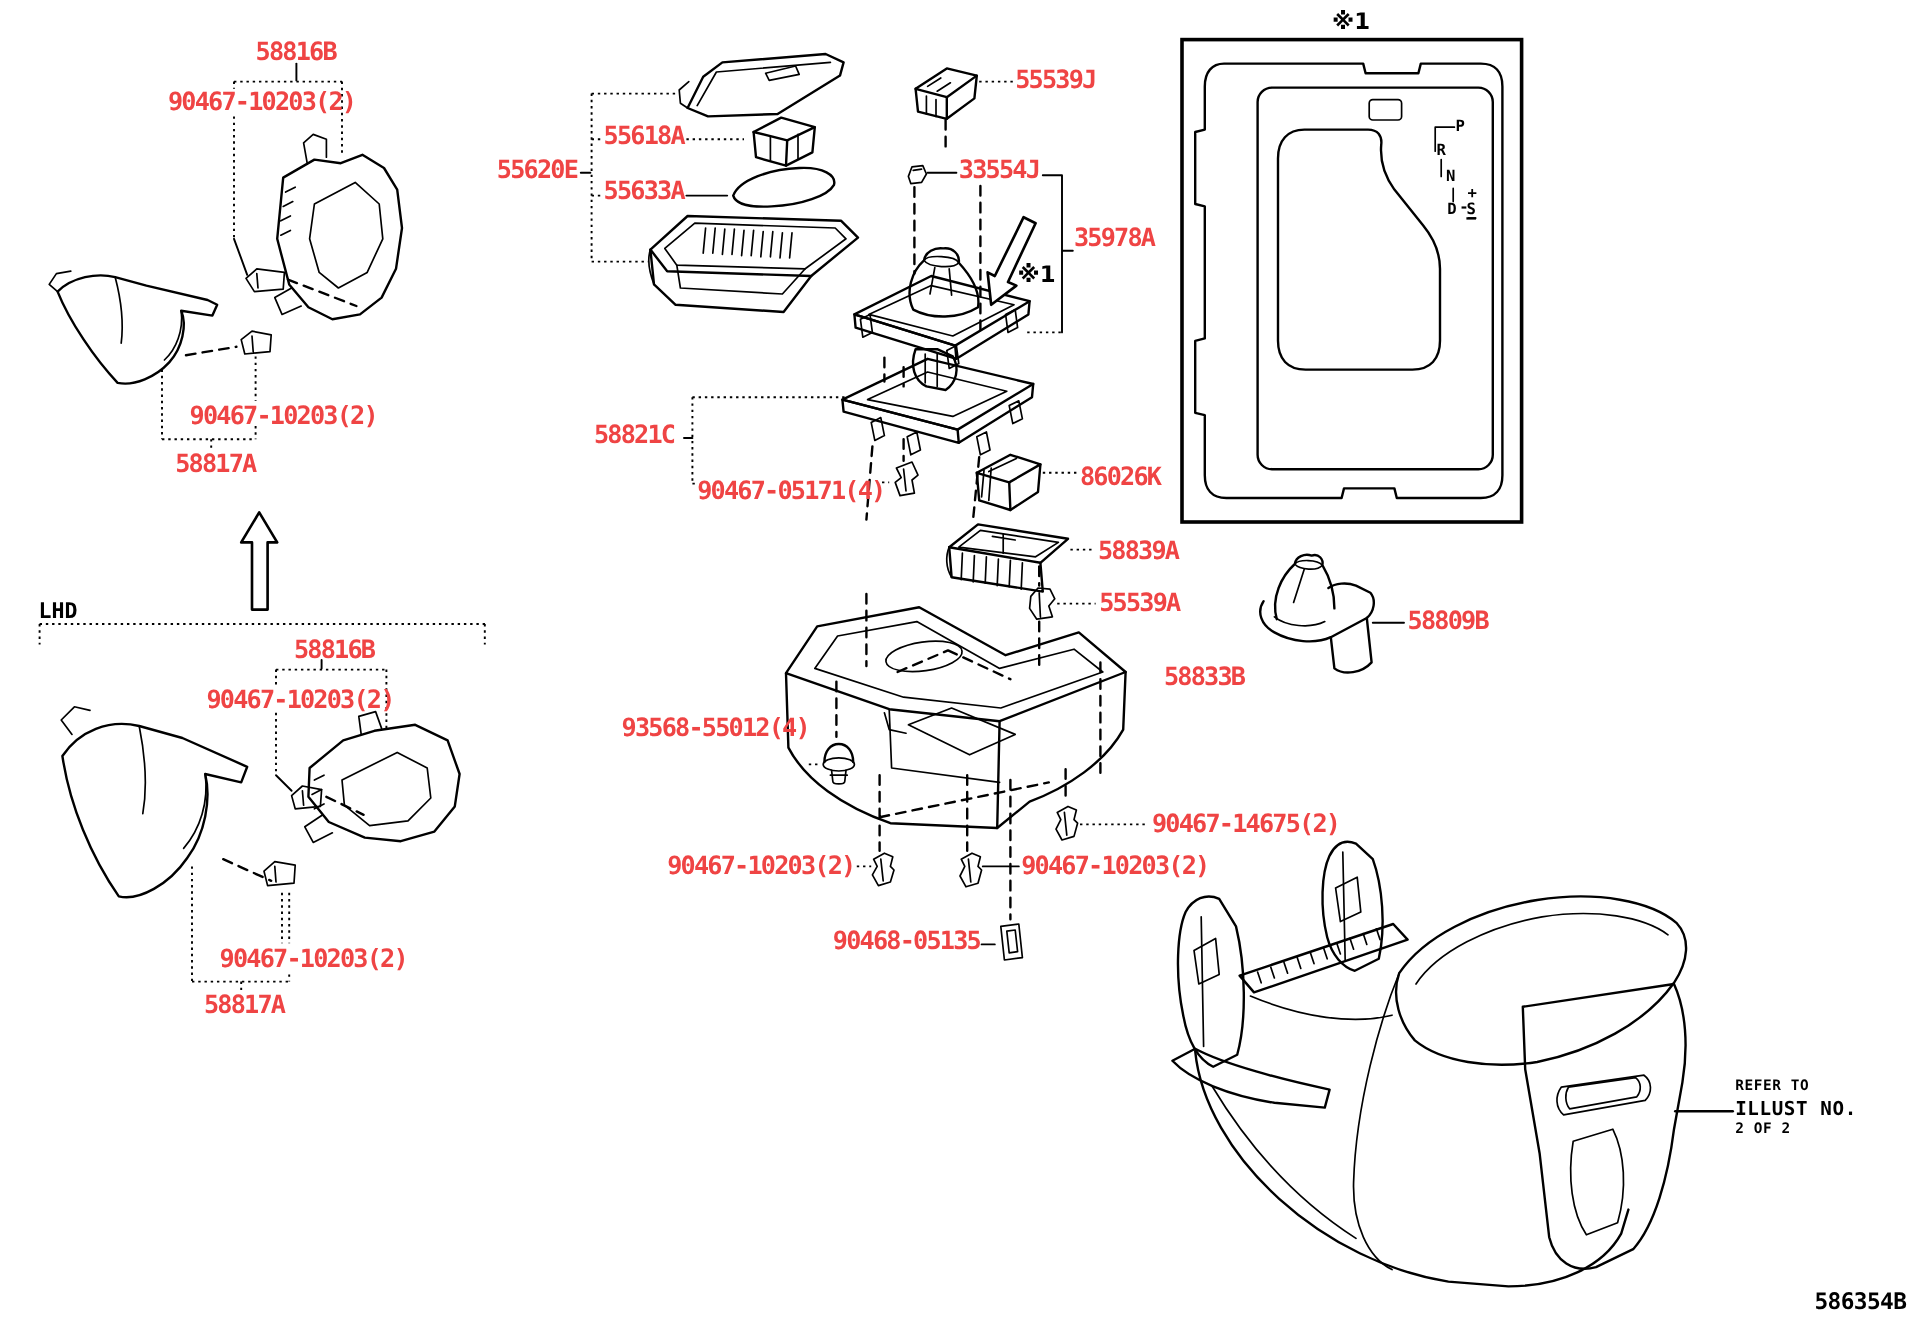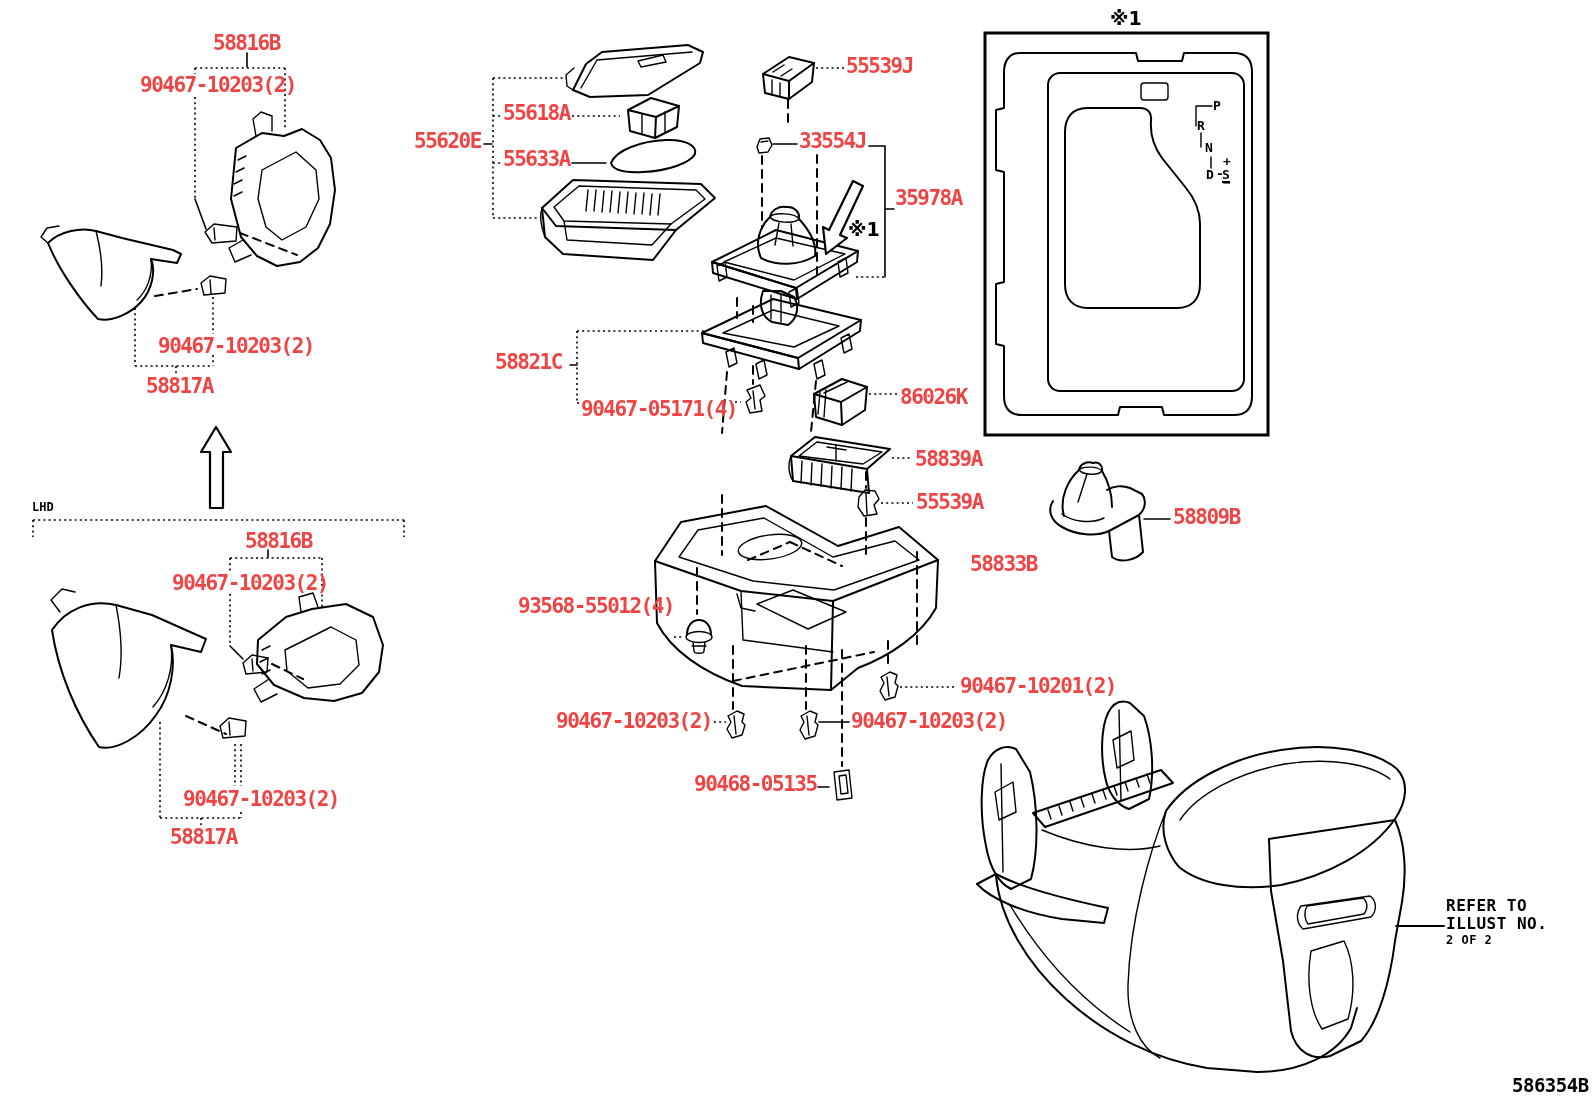--- a/index.html
+++ b/index.html
@@ -246,21 +246,21 @@
     <path class="s" d="M1087,108 L1140,108 C1148,108 1152,113 1151,121 C1150,134 1154,147 1162,158 L1186,188 C1195,199 1200,211 1200,224 L1200,284 C1200,299 1192,308 1177,308 L1088,308 C1073,308 1065,299 1065,284 L1065,132 C1065,117 1073,108 1087,108 Z"></path>
     <path class="s1" d="M1196,106 L1212,106 M1196,106 L1196,126 M1201,133 L1201,147 M1211,157 L1211,168"></path>
   </g>
 </svg>
 
 <div class="pn" style="left:213px;top:33px">58816B</div>
 <div class="pn" style="left:140px;top:75px">90467-10203(2)</div>
 <div class="pn" style="left:158px;top:336px">90467-10203(2)</div>
 <div class="pn" style="left:146px;top:376px">58817A</div>
 
-<div class="anno" style="left:32px;top:501px;font-size:12px;font-family:'DejaVu Sans Mono',monospace">LHD</div>
+<div class="anno" style="left:32px;top:501px;font-size:18px;font-family:'DejaVu Sans Mono',monospace">LHD</div>
 
 <div class="pn" style="left:245px;top:531px">58816B</div>
 <div class="pn" style="left:172px;top:573px">90467-10203(2)</div>
 <div class="pn" style="left:183px;top:789px">90467-10203(2)</div>
 <div class="pn" style="left:170px;top:827px">58817A</div>
 
 <div class="pn" style="left:414px;top:131px">55620E</div>
 <div class="pn" style="left:503px;top:103px">55618A</div>
 <div class="pn" style="left:503px;top:149px">55633A</div>
 <div class="pn" style="left:846px;top:56px">55539J</div>
@@ -270,28 +270,28 @@
 
 <div class="pn" style="left:495px;top:352px">58821C</div>
 <div class="pn" style="left:581px;top:399px">90467-05171(4)</div>
 <div class="pn" style="left:900px;top:387px">86026K</div>
 <div class="pn" style="left:915px;top:449px">58839A</div>
 <div class="pn" style="left:916px;top:492px">55539A</div>
 <div class="pn" style="left:1173px;top:507px">58809B</div>
 <div class="pn" style="left:970px;top:554px">58833B</div>
 
 <div class="pn" style="left:518px;top:596px">93568-55012(4)</div>
-<div class="pn" style="left:960px;top:676px">90467-10201(2)</div>
+<div class="pn" style="left:960px;top:676px">90467-14675(2)</div>
 <div class="pn" style="left:556px;top:711px">90467-10203(2)</div>
 <div class="pn" style="left:851px;top:711px">90467-10203(2)</div>
 <div class="pn" style="left:694px;top:774px">90468-05135</div>
 
 <div class="anno star" style="left:1110px;top:9px;font-size:19px">※1</div>
 
-<div class="anno" style="left:1446px;top:898px;font-size:16px;letter-spacing:0.5px;font-family:'DejaVu Sans Mono',monospace">REFER TO</div>
+<div class="anno" style="left:1446px;top:898px;font-size:12px;letter-spacing:0.5px;font-family:'DejaVu Sans Mono',monospace">REFER TO</div>
 <div class="anno" style="left:1446px;top:916px;font-size:16px;letter-spacing:0.5px;font-family:'DejaVu Sans Mono',monospace">ILLUST NO.</div>
 <div class="anno" style="left:1446px;top:934px;font-size:12px;letter-spacing:0.5px;font-family:'DejaVu Sans Mono',monospace">2 OF 2</div>
 
 <div class="anno" style="left:1512px;top:1076px;font-size:19px;letter-spacing:-0.5px;font-family:'DejaVu Sans Mono',monospace">586354B</div>
 
 <span class="shift" style="left:1213px;top:99px">P</span>
 <span class="shift" style="left:1197px;top:119px">R</span>
 <span class="shift" style="left:1205px;top:141px">N</span>
 <span class="shift" style="left:1206px;top:168px">D</span>
 <span class="shift" style="left:1216px;top:167px">-</span>

